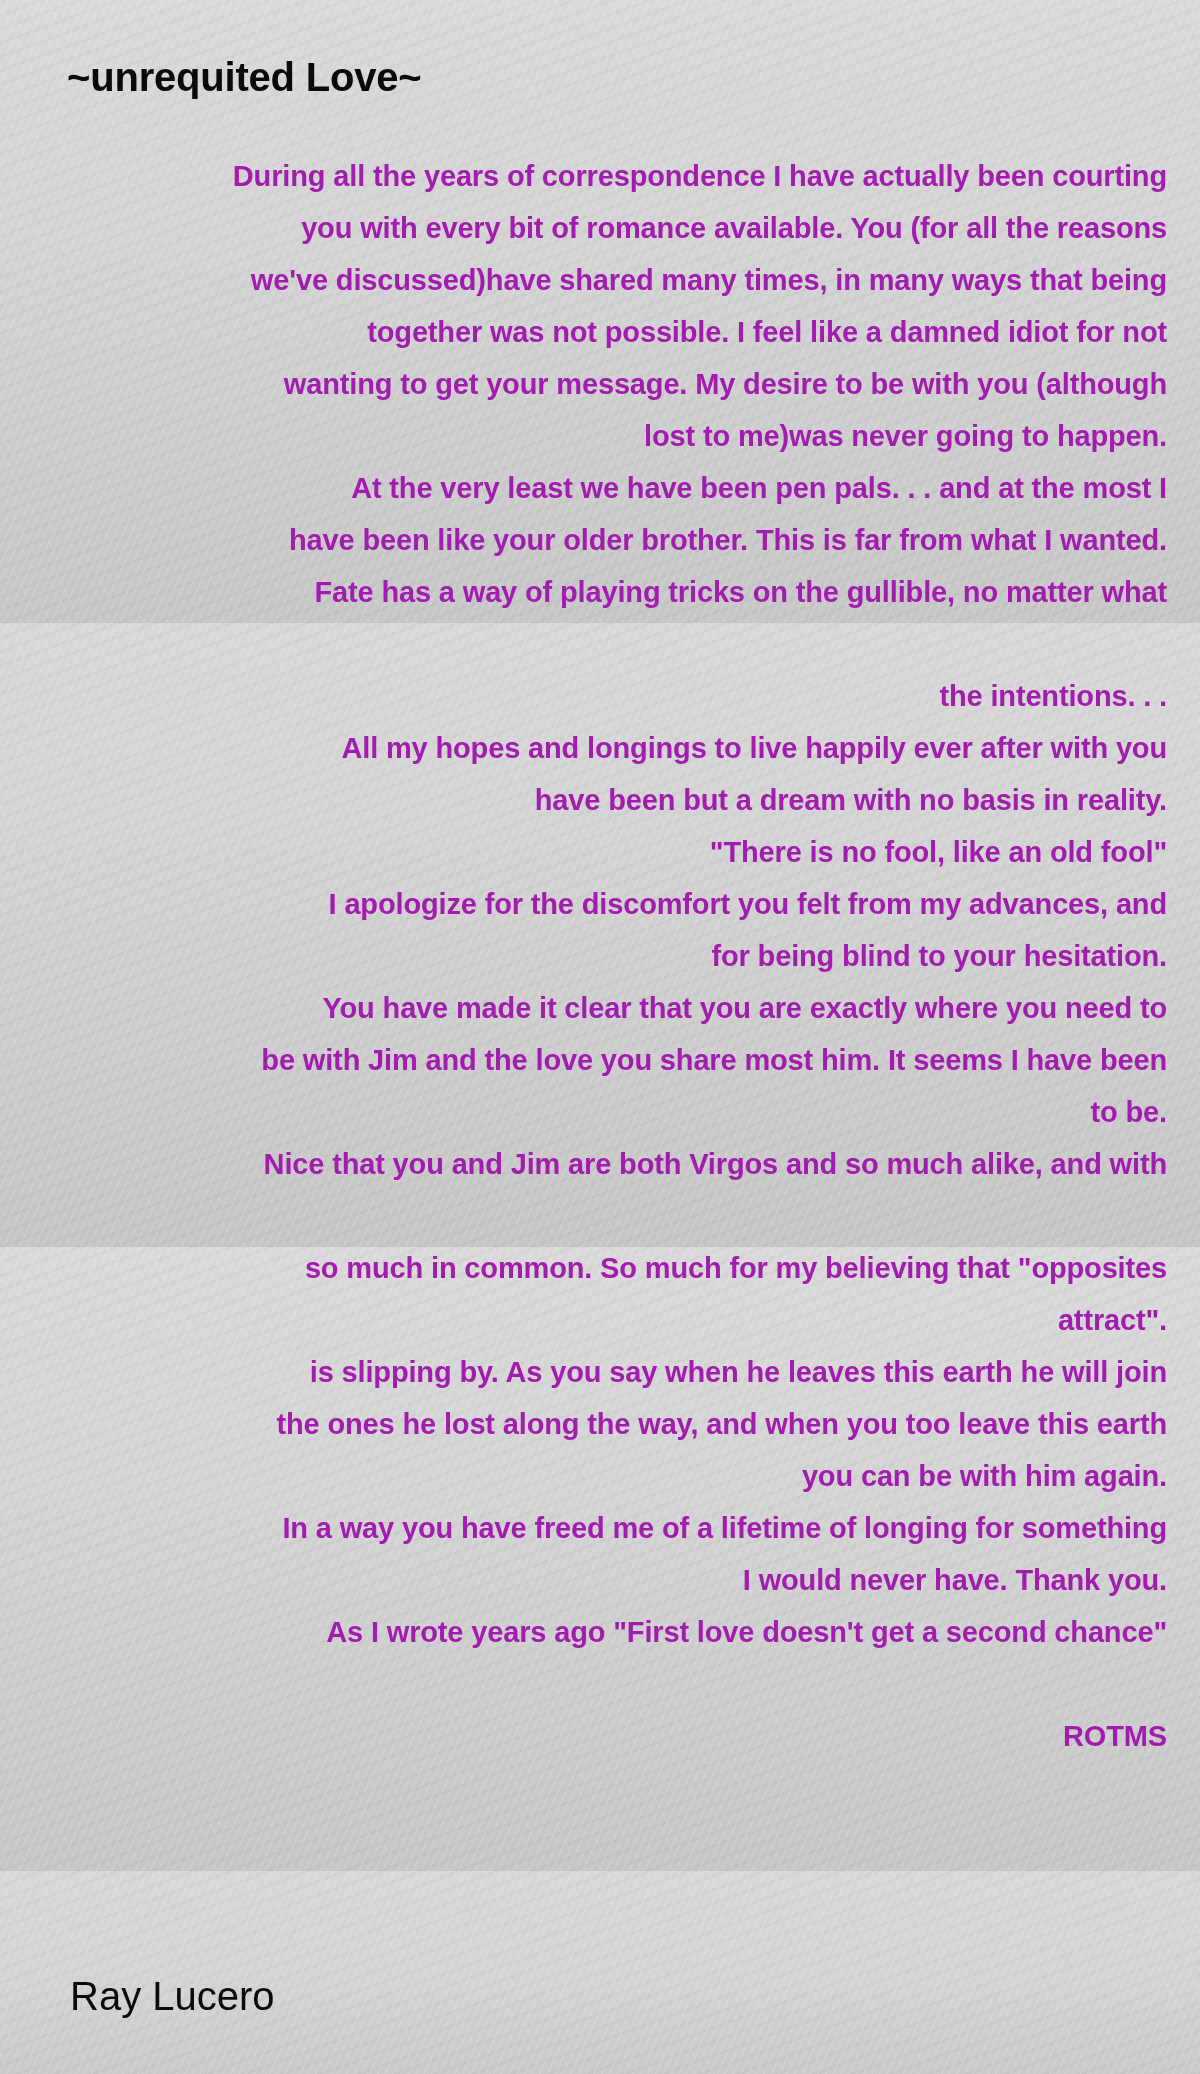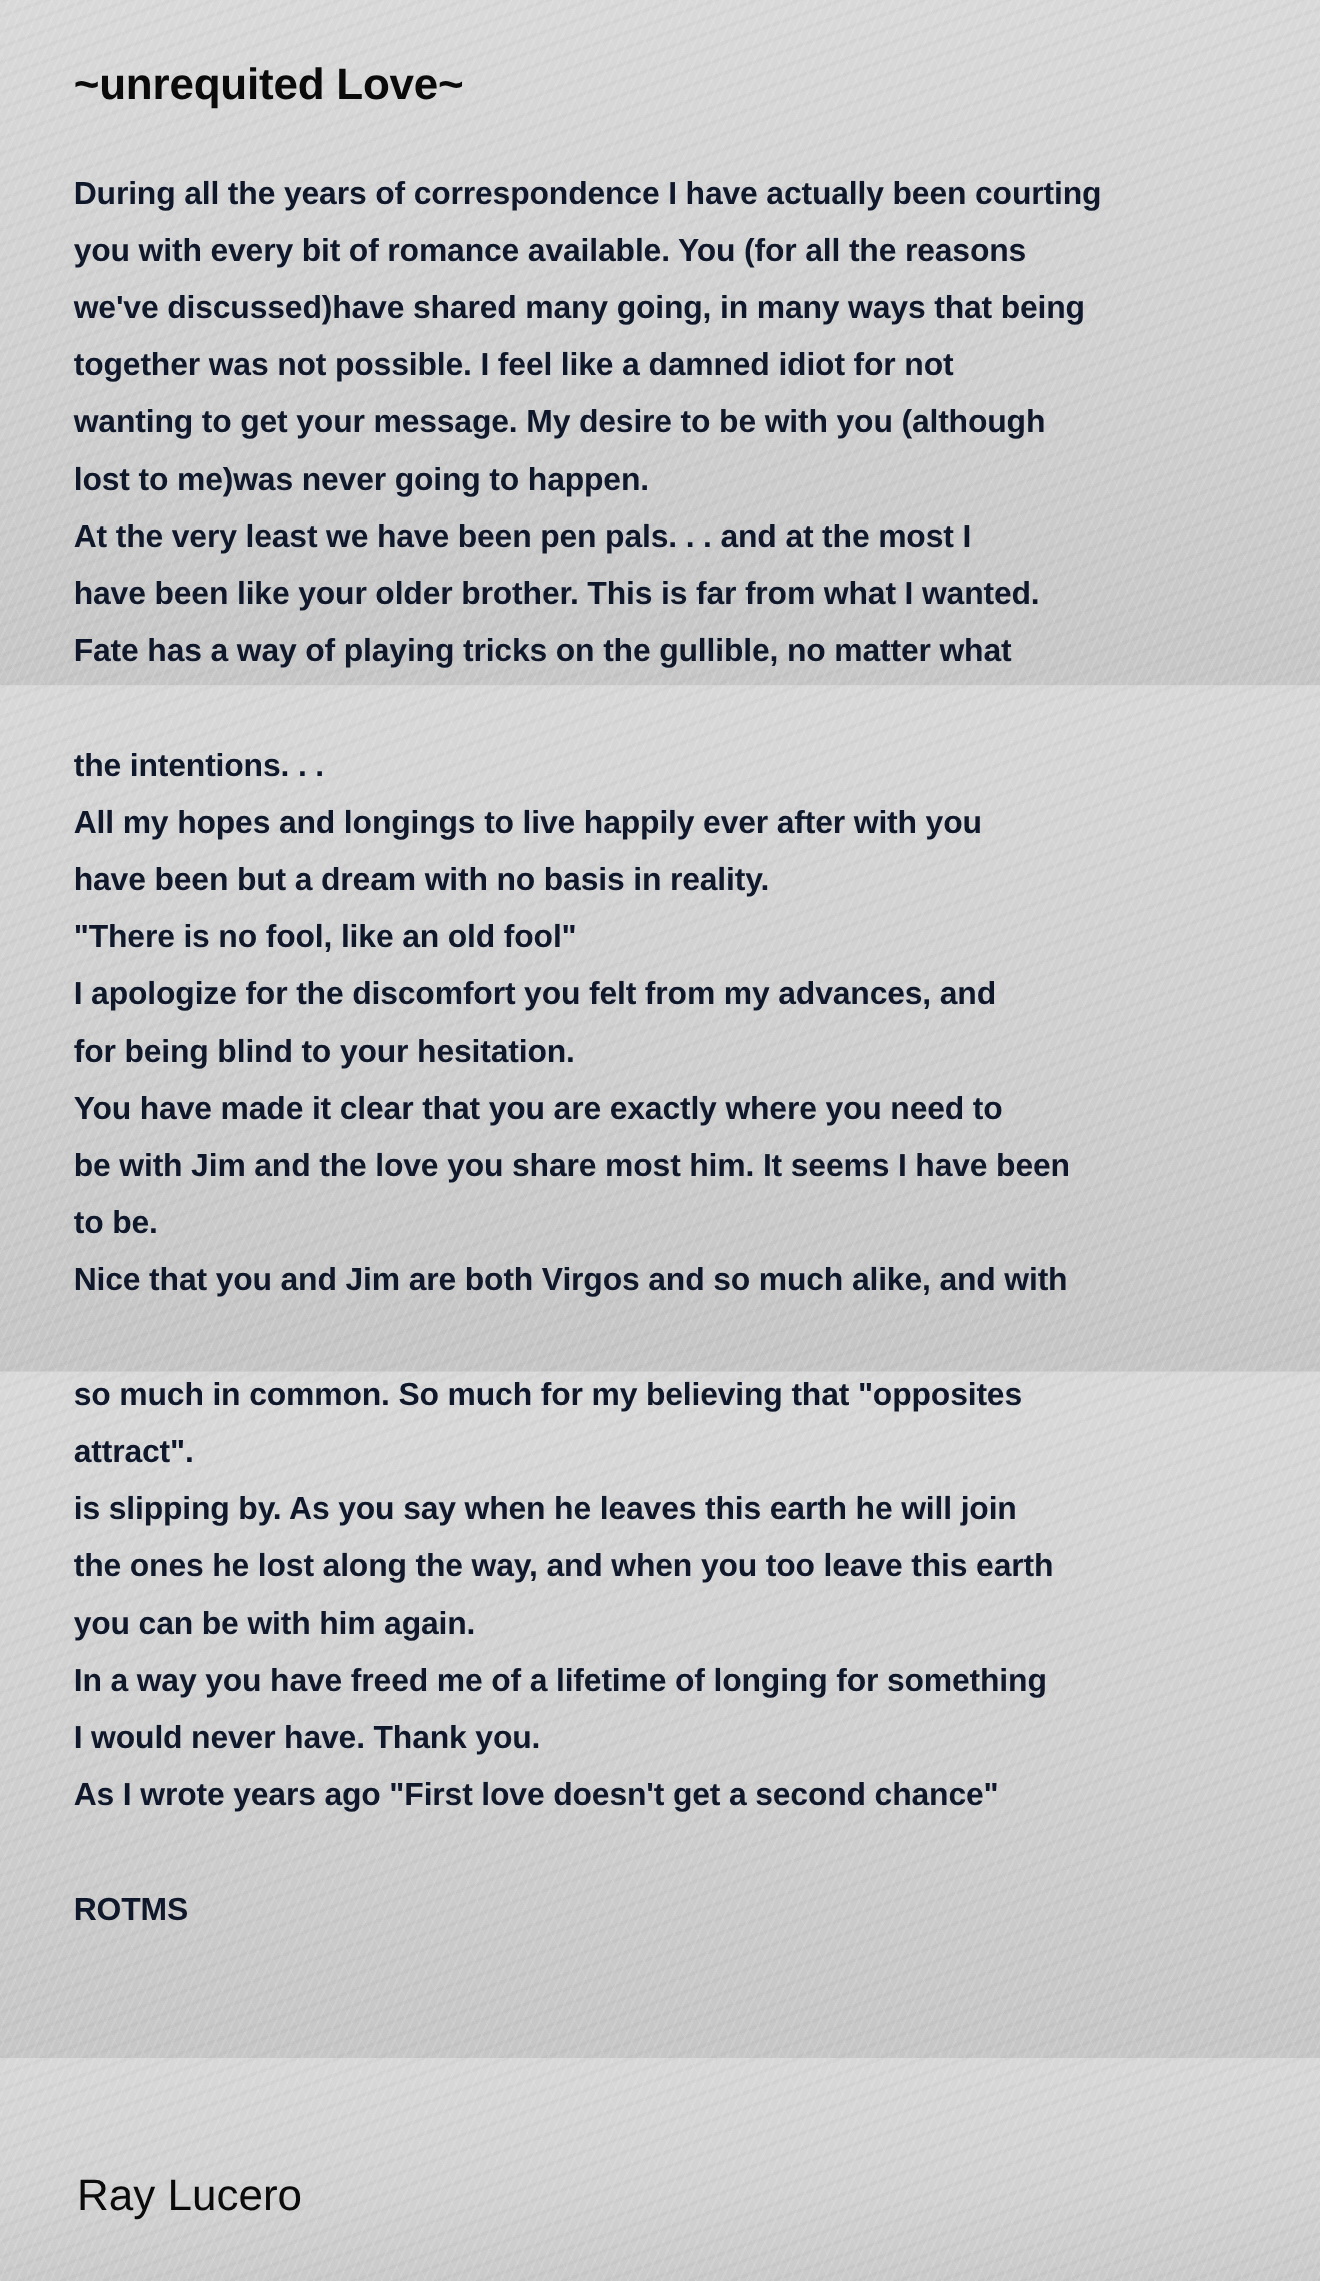--- a/index.html
+++ b/index.html
@@ -60,23 +60,24 @@
     width: 1100px;
     margin: 0;
     padding: 0;
     list-style: none;
   }
   .poem-line {
     height: 52px;
     line-height: 52px;
     font-size: 29px;
     font-weight: bold;
-    color: #0f172a;
+    color: #a21caf;
     white-space: nowrap;
     letter-spacing: -0.15px;
+    text-align: right;
   }
   .poem-author {
     position: absolute;
     left: 70px;
     top: 1972px;
     font-size: 40px;
     font-weight: normal;
     line-height: 48px;
     color: #0a0a0a;
     white-space: nowrap;
@@ -89,21 +90,21 @@
 <div class="band band-2"></div>
 <div class="band band-3"></div>
 <div class="band band-4"></div>
 
 <main class="content">
   <h1 class="poem-title">~unrequited Love~</h1>
 
   <ul class="poem-body">
     <li class="poem-line">During all the years of correspondence I have actually been courting</li>
     <li class="poem-line">you with every bit of romance available. You (for all the reasons</li>
-    <li class="poem-line">we've discussed)have shared many going, in many ways that being</li>
+    <li class="poem-line">we've discussed)have shared many times, in many ways that being</li>
     <li class="poem-line">together was not possible. I feel like a damned idiot for not</li>
     <li class="poem-line">wanting to get your message. My desire to be with you (although</li>
     <li class="poem-line">lost to me)was never going to happen.</li>
     <li class="poem-line">At the very least we have been pen pals. . . and at the most I</li>
     <li class="poem-line">have been like your older brother. This is far from what I wanted.</li>
     <li class="poem-line">Fate has a way of playing tricks on the gullible, no matter what</li>
     <li class="poem-line"></li>
     <li class="poem-line">the intentions. . .</li>
     <li class="poem-line">All my hopes and longings to live happily ever after with you</li>
     <li class="poem-line">have been but a dream with no basis in reality.</li>

